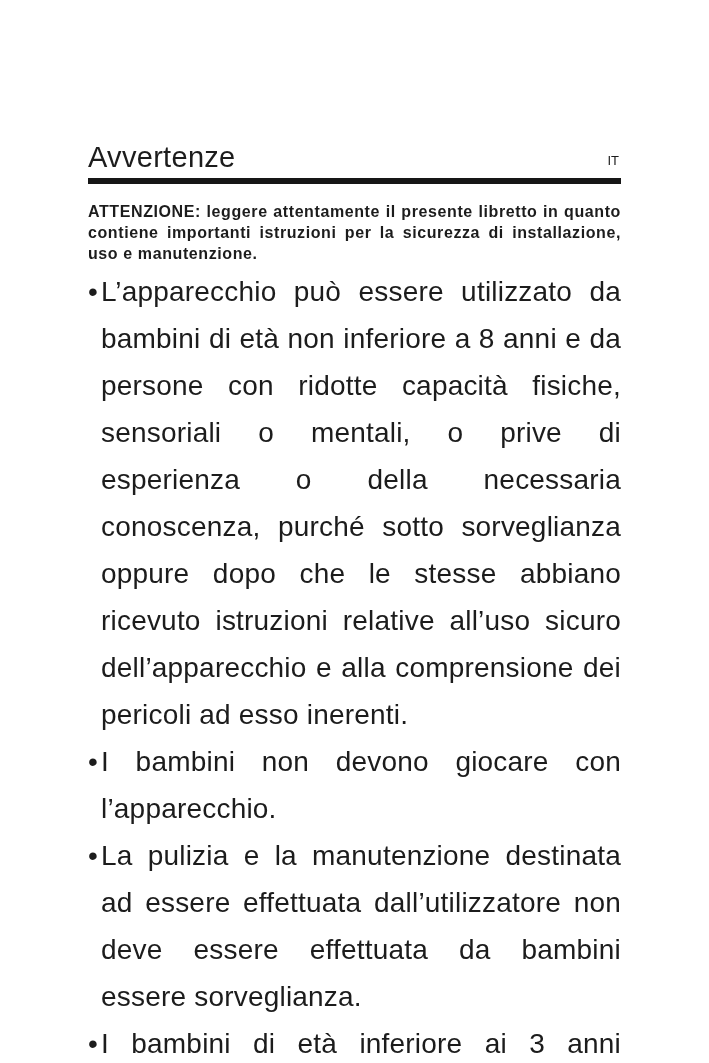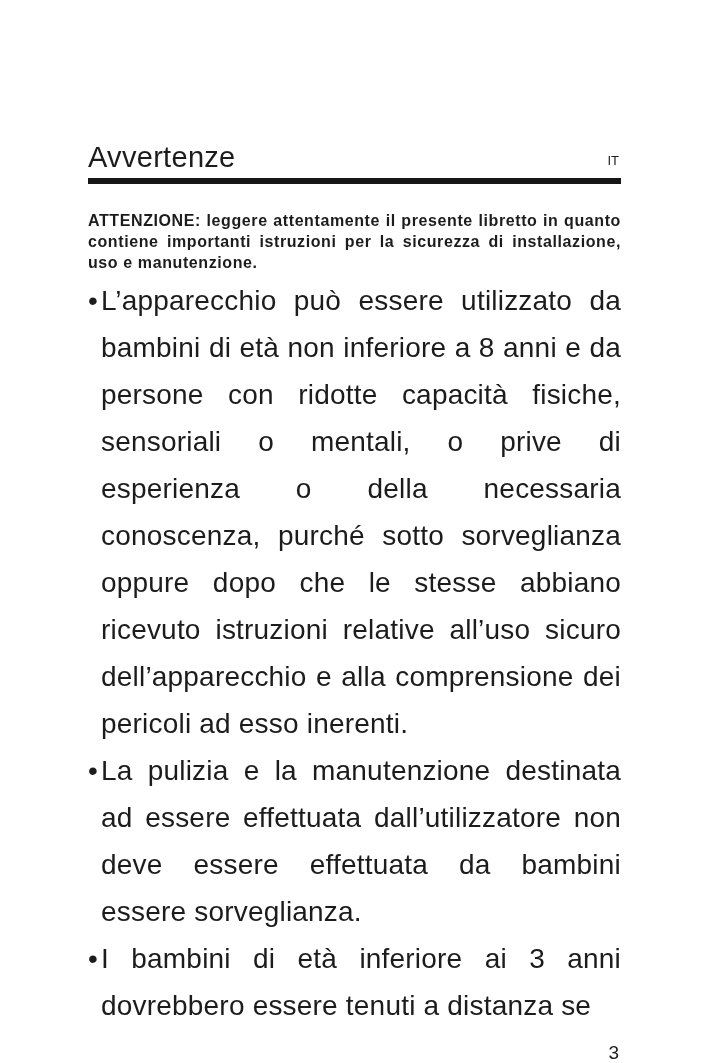--- a/index.html
+++ b/index.html
@@ -39,21 +39,21 @@
     bottom: 3px;
     font-size: 13px;
     line-height: 20px;
   }
   .rule {
     height: 6px;
     background: #161616;
     margin-top: 4px;
   }
   .intro {
-    margin-top: 26px;
+    margin-top: 17px;
     font-weight: bold;
     font-size: 16px;
     line-height: 21px;
     letter-spacing: 0.6px;
   }
   .intro p {
     margin: 0;
   }
   .intro .warning {
     text-align: justify;
@@ -97,20 +97,23 @@
 
   <div class="intro">
     <p class="warning">ATTENZIONE: leggere attentamente il presente libretto in quanto contiene importanti istruzioni per la sicurezza di installazione, uso e manutenzione.</p>
   </div>
 
   <div class="bullets">
     <p class="bullet-item">
       <span class="bullet-marker">•</span><span>L’apparecchio può essere utilizzato da bambini di età non inferiore a 8 anni e da persone con ridotte capacità fisiche, sensoriali o mentali, o prive di esperienza o della necessaria conoscenza, purché sotto sorveglianza oppure dopo che le stesse abbiano ricevuto istruzioni relative all’uso sicuro dell’apparecchio e alla comprensione dei pericoli ad esso inerenti.</span>
     </p>
     <p class="bullet-item">
+      <span class="bullet-marker">•</span><span>I bambini non devono giocare con l’apparecchio.</span>
+    </p>
+    <p class="bullet-item">
       <span class="bullet-marker">•</span><span>La pulizia e la manutenzione destinata ad essere effettuata dall’utilizzatore non deve essere effettuata da bambini essere sorveglianza.</span>
     </p>
     <p class="bullet-item">
       <span class="bullet-marker">•</span><span>I bambini di età inferiore ai 3 anni dovrebbero essere tenuti a distanza se</span>
     </p>
   </div>
 
   <div class="page-number">3</div>
 
 </div>

